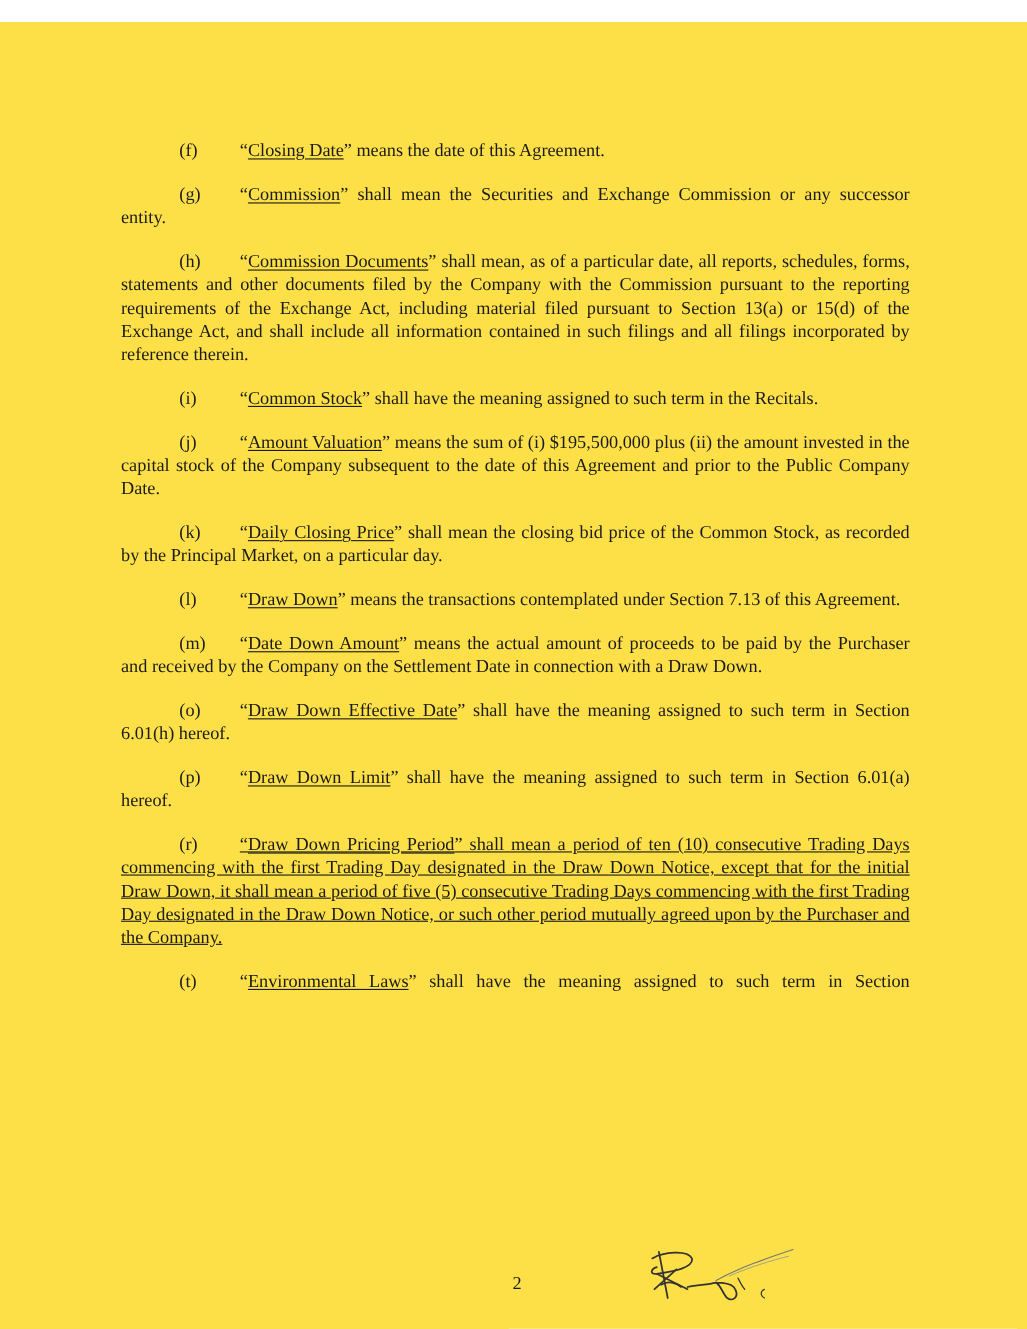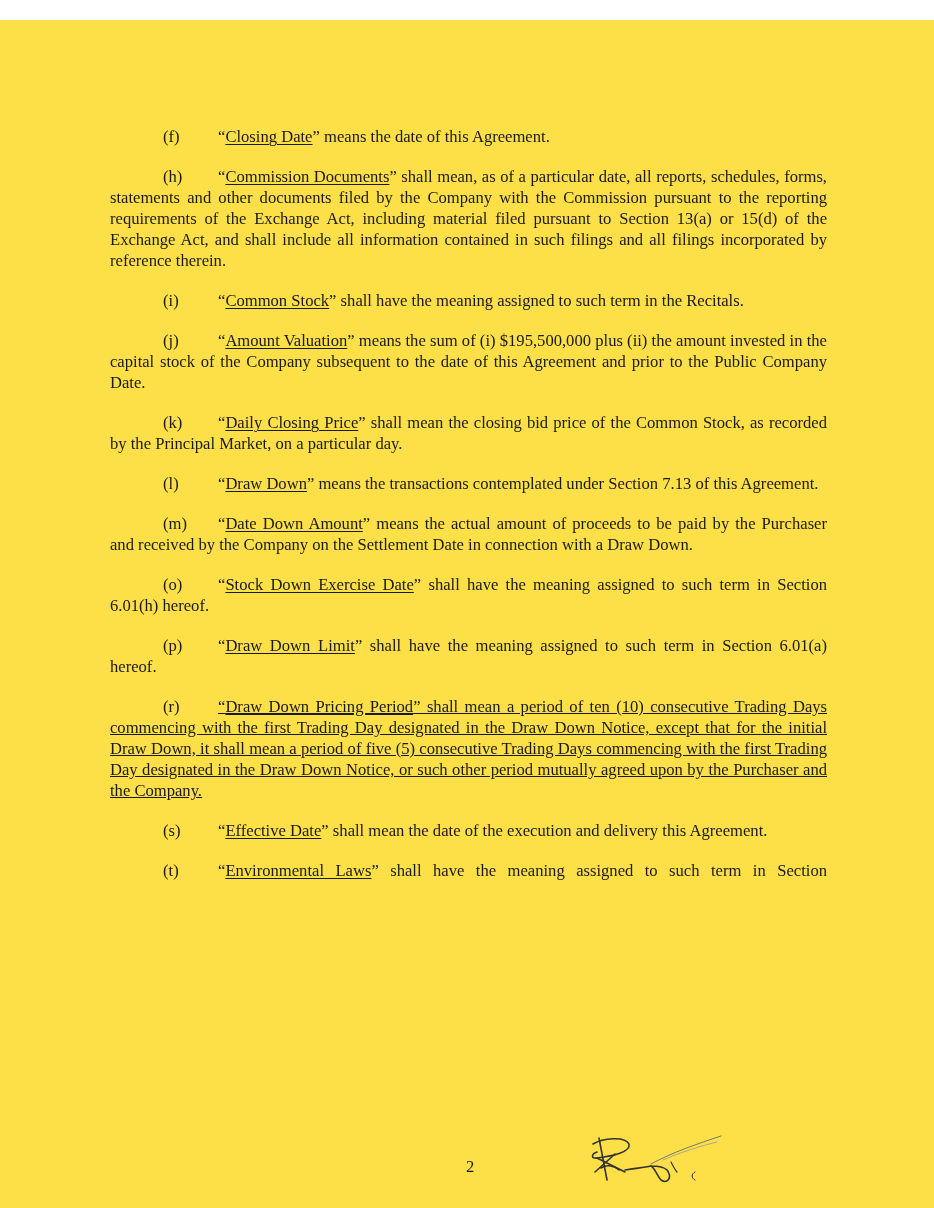--- a/index.html
+++ b/index.html
@@ -29,20 +29,23 @@
 </head>
 <body>
 
 <div class="page">
   <div class="content">
 
     <p class="para" style="margin-bottom:19px;">
       <span class="label">(f)</span><span>“</span><span class="term">Closing Date</span><span>” means the date of this Agreement.</span>
     </p>
 
+    <p class="para" style="margin-bottom:19px;">
+      <span class="label">(g)</span><span>“</span><span class="term">Commission</span><span>” shall mean the Securities and Exchange Commission or any successor entity.</span>
+    </p>
 
     <p class="para" style="margin-bottom:19px;">
       <span class="label">(h)</span><span>“</span><span class="term">Commission Documents</span><span>” shall mean, as of a particular date, all reports, schedules, forms, statements and other documents filed by the Company with the Commission pursuant to the reporting requirements of the Exchange Act, including material filed pursuant to Section 13(a) or 15(d) of the Exchange Act, and shall include all information contained in such filings and all filings incorporated by reference therein.</span>
     </p>
 
     <p class="para" style="margin-bottom:19px;">
       <span class="label">(i)</span><span>“</span><span class="term">Common Stock</span><span>” shall have the meaning assigned to such term in the Recitals.</span>
     </p>
 
     <p class="para" style="margin-bottom:19px;">
@@ -56,35 +59,32 @@
     <p class="para" style="margin-bottom:19px;">
       <span class="label">(l)</span><span>“</span><span class="term">Draw Down</span><span>” means the transactions contemplated under Section 7.13 of this Agreement.</span>
     </p>
 
     <p class="para" style="margin-bottom:19px;">
       <span class="label">(m)</span><span>“</span><span class="term">Date Down Amount</span><span>” means the actual amount of proceeds to be paid by the Purchaser and received by the Company on the Settlement Date in connection with a Draw Down.</span>
     </p>
 
 
     <p class="para" style="margin-bottom:19px;">
-      <span class="label">(o)</span><span>“</span><span class="term">Stock Down Exercise Date</span><span>” shall have the meaning assigned to such term in Section 6.01(h) hereof.</span>
+      <span class="label">(o)</span><span>“</span><span class="term">Draw Down Effective Date</span><span>” shall have the meaning assigned to such term in Section 6.01(h) hereof.</span>
     </p>
 
     <p class="para" style="margin-bottom:19px;">
       <span class="label">(p)</span><span>“</span><span class="term">Draw Down Limit</span><span>” shall have the meaning assigned to such term in Section 6.01(a) hereof.</span>
     </p>
 
 
     <p class="para" style="margin-bottom:19px;text-decoration:underline;">
       <span class="label">(r)</span><span>“</span><span class="term">Draw Down Pricing Period</span><span>” shall mean a period of ten (10) consecutive Trading Days commencing with the first Trading Day designated in the Draw Down Notice, except that for the initial Draw Down, it shall mean a period of five (5) consecutive Trading Days commencing with the first Trading Day designated in the Draw Down Notice, or such other period mutually agreed upon by the Purchaser and the Company.</span>
     </p>
 
-    <p class="para" style="margin-bottom:19px;">
-      <span class="label">(s)</span><span>“</span><span class="term">Effective Date</span><span>” shall mean the date of the execution and delivery this Agreement.</span>
-    </p>
 
     <p class="para" style="text-align-last: justify;">
       <span class="label">(t)</span><span>“</span><span class="term">Environmental Laws</span><span>” shall have the meaning assigned to such term in Section</span>
     </p>
   </div>
 
   <div class="footer-num">2</div>
 
   <svg class="signature" viewBox="0 0 145 60">
     <g fill="none" stroke="#333" stroke-width="1.6" stroke-linecap="round" stroke-linejoin="round">

